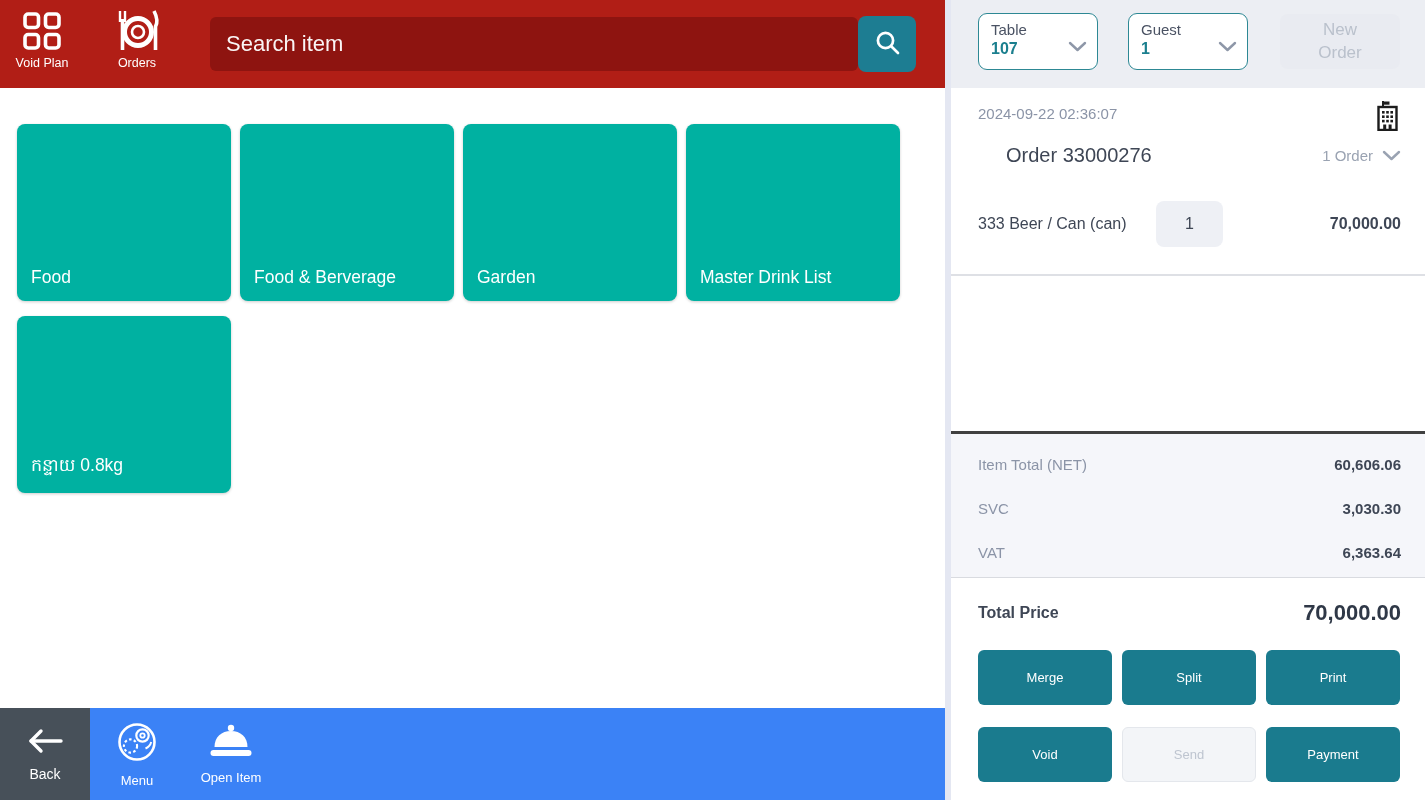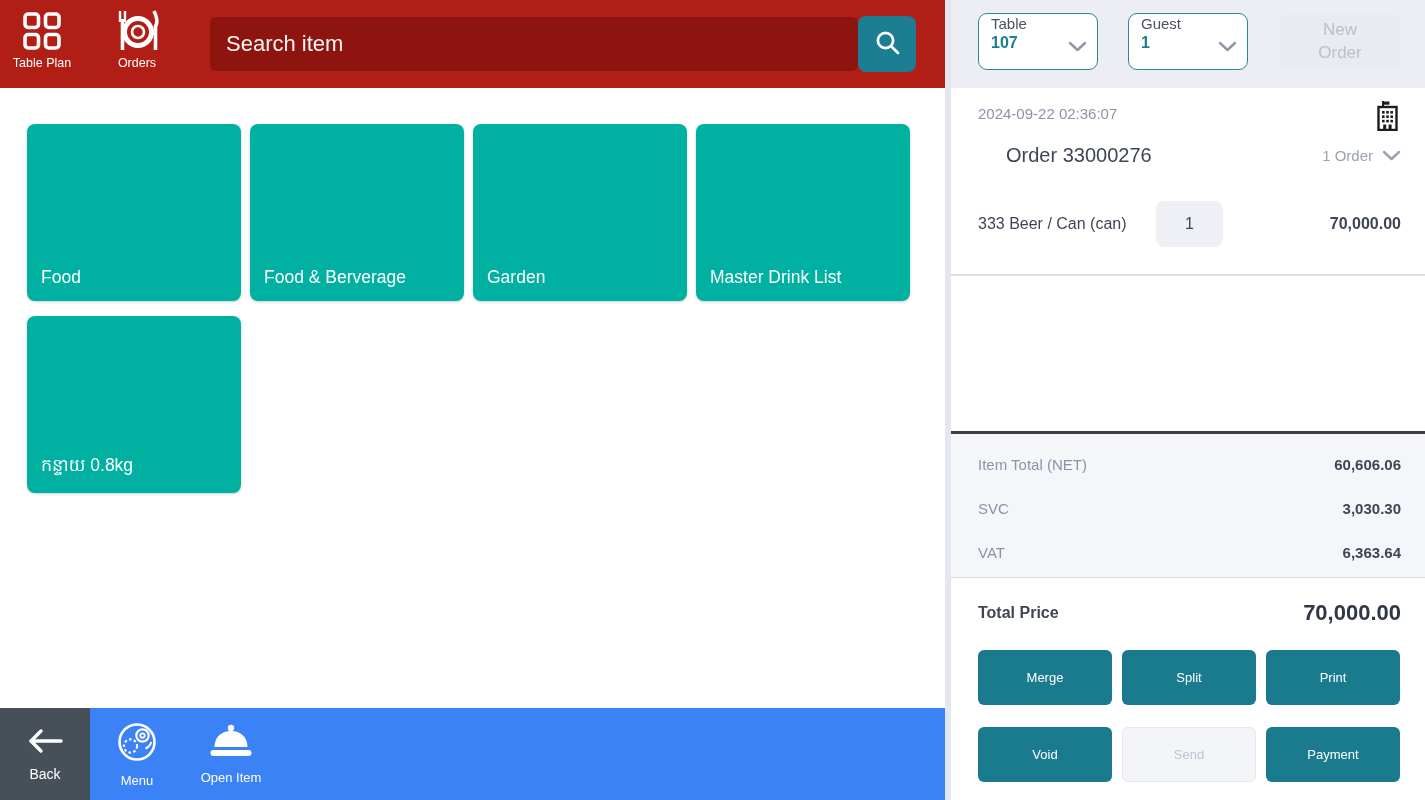--- a/index.html
+++ b/index.html
@@ -13,38 +13,38 @@
   .nav-label { font-size:12.5px; margin-top:2px; white-space:nowrap; }
   .nav-floorplan { left:10px; width:64px; }
   .nav-orders { left:104px; width:66px; }
 
   .search-bar { position:absolute; left:210px; top:17px; width:648px; height:54px; background:#8E1410; border-radius:6px; display:flex; align-items:center; padding:0 16px; }
   .search-input { width:100%; background:transparent; border:none; outline:none; color:#fff; font-size:22px; }
   .search-input::placeholder { color:#fff; opacity:.96; }
   .search-btn { position:absolute; left:858px; top:16px; width:58px; height:56px; background:#1D7D92; border:none; border-radius:8px; display:flex; align-items:center; justify-content:center; cursor:pointer; }
 
   
-  .categories { position:absolute; left:27px; top:124px; width:900px; display:flex; flex-wrap:wrap; column-gap:9px; row-gap:15px; }
+  .categories { position:absolute; left:17px; top:124px; width:900px; display:flex; flex-wrap:wrap; column-gap:9px; row-gap:15px; }
   .tile { position:relative; width:214px; height:177px; background:#00B1A1; border-radius:8px; box-shadow:0 1px 3px rgba(0,0,0,.2); cursor:pointer; }
   .tile-label { position:absolute; left:14px; bottom:13px; color:#fff; font-size:17.5px; }
 
   
   .bottom-bar { position:absolute; left:0; top:708px; width:945px; height:92px; background:#3b82f6; display:flex; color:#fff; }
   .bb-back { width:90px; height:92px; background:#475059; display:flex; flex-direction:column; align-items:center; justify-content:center; cursor:pointer; }
   .bb-back .bb-label { font-size:14px; margin-top:7px; }
   .bb-item { width:94px; height:92px; display:flex; flex-direction:column; align-items:center; justify-content:center; cursor:pointer; }
   .bb-item .bb-label { font-size:13px; margin-top:5px; white-space:nowrap; }
 
   
   .sep { position:absolute; left:945px; top:0; width:6px; height:800px; background:#E4E7F2; }
 
   
   .right-panel { position:absolute; left:951px; top:0; width:474px; height:800px; background:#fff; }
   .rp-top { position:absolute; left:0; top:0; width:474px; height:88px; background:#ECEEF3; }
-  .select-box { position:absolute; top:13px; width:120px; height:57px; background:#fff; border:1.7px solid #2D8894; border-radius:9px; padding:1px 0 0 12px; cursor:pointer; }
+  .select-box { position:absolute; top:13px; width:120px; height:57px; background:#fff; border:1.7px solid #2D8894; border-radius:9px; padding:7px 0 0 12px; cursor:pointer; }
   .select-table { left:27px; }
   .select-guest { left:177px; }
   .select-lbl { font-size:15px; color:#4A5263; }
   .select-val { font-size:16px; color:#1B7F8E; font-weight:bold; margin-top:2px; }
   .select-chev { position:absolute; right:10px; top:24px; }
   .new-order-btn { position:absolute; left:329px; top:14px; width:120px; height:55px; background:#E9EBF1; border:none; border-radius:8px; color:#BAC1CC; font-size:17px; line-height:1.3; font-family:inherit; padding:0 26px; cursor:default; }
 
   .rp-order-head { position:absolute; left:27px; top:101px; width:423px; }
   .rpo-row1 { display:flex; justify-content:space-between; align-items:flex-start; }
   .rpo-date { font-size:15px; color:#8B94A7; padding-top:4px; }
@@ -80,21 +80,21 @@
   <div class="header">
     <div class="nav-item nav-floorplan">
       <span class="nav-icon">
         <svg width="40" height="40" viewBox="0 0 40 40" fill="none" stroke="#fff" stroke-width="3.6">
           <rect x="3" y="3" width="13.5" height="13.5" rx="3.2"></rect>
           <rect x="23.5" y="3" width="13.5" height="13.5" rx="3.2"></rect>
           <rect x="3" y="23.5" width="13.5" height="13.5" rx="3.2"></rect>
           <rect x="23.5" y="23.5" width="13.5" height="13.5" rx="3.2"></rect>
         </svg>
       </span>
-      <span class="nav-label">Table Plan</span>
+      <span class="nav-label">Void Plan</span>
     </div>
 
     <div class="nav-item nav-orders">
       <span class="nav-icon">
         <svg width="48" height="44" viewBox="0 0 48 44">
           <g stroke="#fff" fill="none">
             <line x1="7" y1="2" x2="7" y2="13" stroke-width="2.4"></line>
             <line x1="12" y1="2" x2="12" y2="13" stroke-width="2.4"></line>
             <path d="M9.5 10 L9.5 41" stroke-width="3.6"></path>
             <circle cx="25" cy="23" r="13.5" stroke-width="5"></circle>

